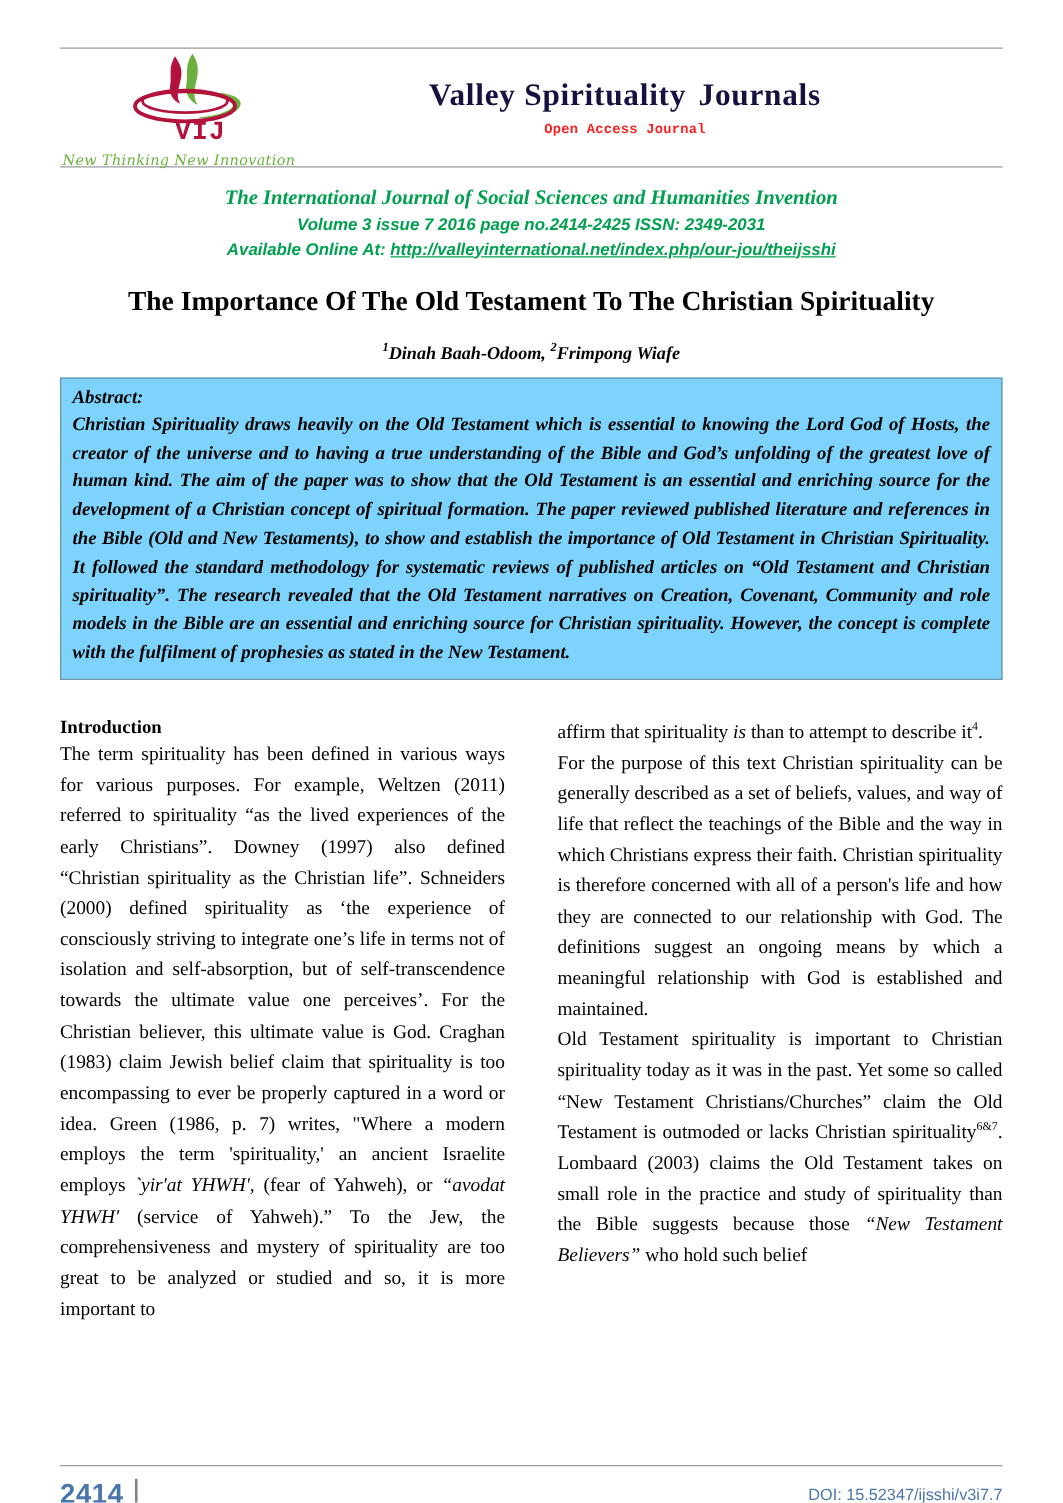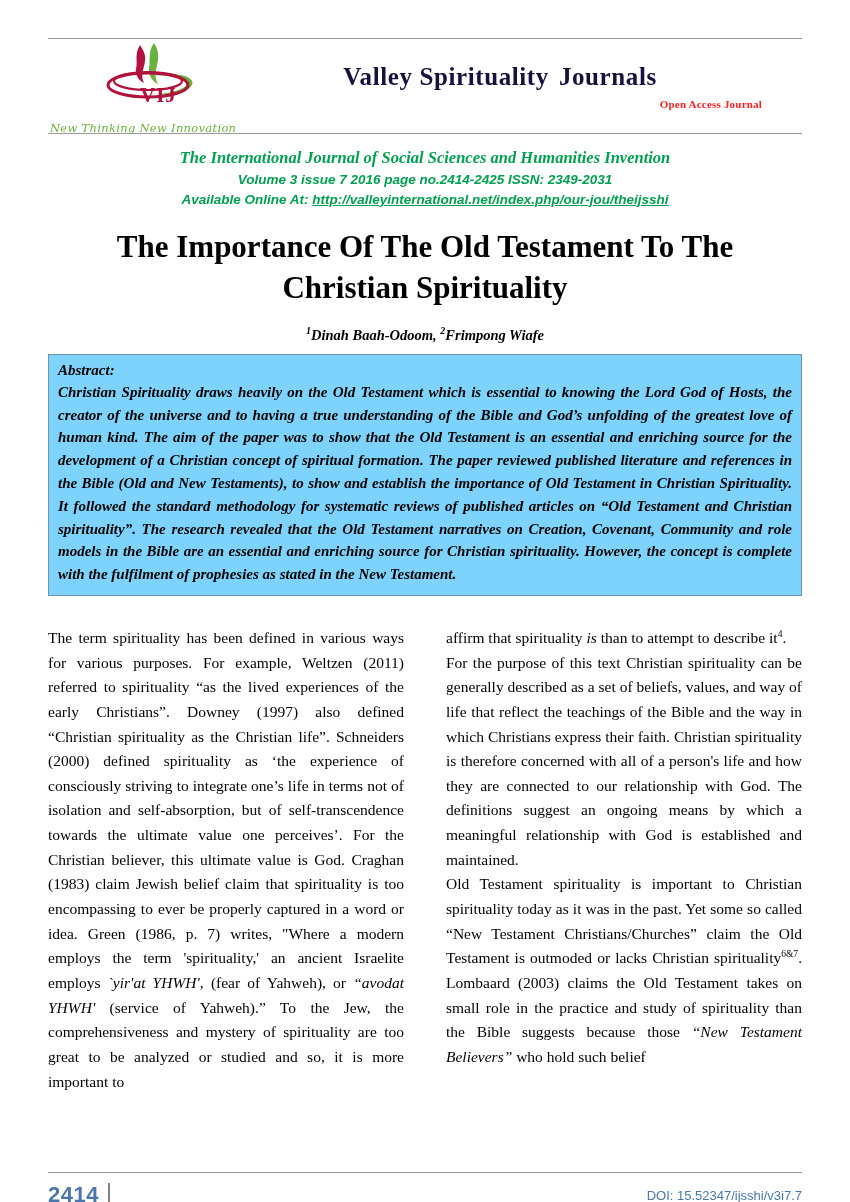--- a/index.html
+++ b/index.html
@@ -42,22 +42,22 @@
   .logo-block {
     width: 190px;
     height: 94px;
     position: relative;
     flex: 0 0 190px;
   }
   .logo-svg { position: absolute; left: 52px; top: 2px; }
   .logo-vij {
     position: absolute;
     left: 92px;
-    top: 44px;
-    font-family: Liberation Serif, serif;
+    top: 56px;
+    font-family: Liberation Mono, monospace;
     font-weight: bold;
     font-size: 21px;
     color: #b3123c;
     letter-spacing: 1px;
   }
   .logo-tagline {
     position: absolute;
     left: 2px;
     top: 82px;
     font-family: "DejaVu Serif", serif;
@@ -76,26 +76,25 @@
     font-family: "Liberation Serif", serif;
     font-weight: bold;
     font-size: 25px;
     color: #16123f;
     letter-spacing: 0.6px;
     white-space: nowrap;
   }
   .journal-name .gap { display: inline-block; width: 10px; }
   .open-access {
     margin-top: 7px;
-    font-family: Liberation Serif, serif;
+    font-family: Liberation Mono, monospace;
     font-weight: bold;
     font-size: 11px;
     color: #fb1f20;
     letter-spacing: 0.2px;
-    text-align: right;
   }
 
   
   .journal-info {
     text-align: center;
     color: #00a050;
     margin-top: 14px;
   }
   .ji-title {
     font-family: "Liberation Serif", serif;
@@ -123,21 +122,21 @@
   .ji-online a, .ji-url {
     color: #00a050;
     text-decoration: underline;
   }
 
   
   .paper-title {
     text-align: center;
     font-family: "Liberation Serif", serif;
     font-weight: bold;
-    font-size: 31px;
+    font-size: 22px;
     line-height: 1.3;
     margin: 18px 38px 0 38px;
   }
   .authors {
     text-align: center;
     font-family: "Liberation Serif", serif;
     font-style: italic;
     font-weight: bold;
     font-size: 14.5px;
     margin-top: 17px;
@@ -277,20 +276,21 @@
   <div class="authors"><sup>1</sup><span>Dinah Baah-Odoom</span><span>, </span><sup>2</sup><span>Frimpong Wiafe</span></div>
 
   <div class="abstract-box">
     <div class="abstract-label">Abstract:</div>
     <div class="abstract-body">Christian Spirituality draws heavily on the Old Testament which is essential to knowing the Lord God of Hosts, the creator of the universe and to having a true understanding of the Bible and God’s unfolding of the greatest love of human kind.  The aim of the paper was to show that the Old Testament is an essential and enriching source for the development of a Christian concept of spiritual formation. The paper reviewed published literature and references in the Bible (Old and New Testaments), to show and establish the importance of Old Testament in Christian Spirituality. It followed the standard methodology for systematic reviews of published articles on “Old Testament and Christian spirituality”. The research revealed that the Old Testament narratives on Creation, Covenant, Community and role models in the Bible are an essential and enriching source for Christian spirituality. However, the concept is complete with the fulfilment of prophesies as stated in the New Testament.</div>
   </div>
 
   <div class="columns">
 
     <div class="col">
+      <div class="section-heading">Introduction</div>
       <p class="body-p"><span>The term spirituality has been defined in various ways for various purposes. For example, Weltzen (2011) referred to spirituality “as the lived experiences of the early Christians”. Downey (1997) also defined “Christian spirituality as the Christian life”. Schneiders (2000) defined spirituality as ‘the experience of consciously striving to integrate one’s life in terms not of isolation and self-absorption, but of self-transcendence towards the ultimate value one perceives’. For the Christian believer, this ultimate value is God. Craghan (1983) claim Jewish belief claim that spirituality is too encompassing to ever be properly captured in a word or idea. Green (1986, p. 7) writes, "Where a modern employs the term 'spirituality,' an ancient Israelite employs </span><i>`yir'at YHWH'</i><span>, (fear of Yahweh), or </span><i>“avodat YHWH'</i><span> (service of Yahweh).” To the Jew, the comprehensiveness and mystery of spirituality are too great to be analyzed or studied and so, it is more important to</span></p>
     </div>
 
     <div class="col">
       <p class="body-p"><span>affirm that spirituality </span><i>is</i><span> than to attempt to describe it</span><sup>4</sup><span>.</span></p>
       <p class="body-p">For the purpose of this text Christian spirituality can be generally described as a set of beliefs, values, and way of life that reflect the teachings of the Bible and the way in which Christians express their faith. Christian spirituality is therefore concerned with all of a person's life and how they are connected to our relationship with God. The definitions suggest an ongoing means by which a meaningful relationship with God is established and maintained.</p>
       <p class="body-p"><span>Old Testament spirituality is   important to Christian spirituality today as it was in the past. Yet some so called “New Testament Christians/Churches” claim the Old Testament is outmoded or lacks Christian spirituality</span><sup>6&amp;7</sup><span>. Lombaard (2003) claims the Old Testament takes on small role in the practice and study of spirituality than the Bible suggests because those </span><i>“New Testament Believers”</i><span> who hold such belief</span></p>
     </div>
   </div>
 

